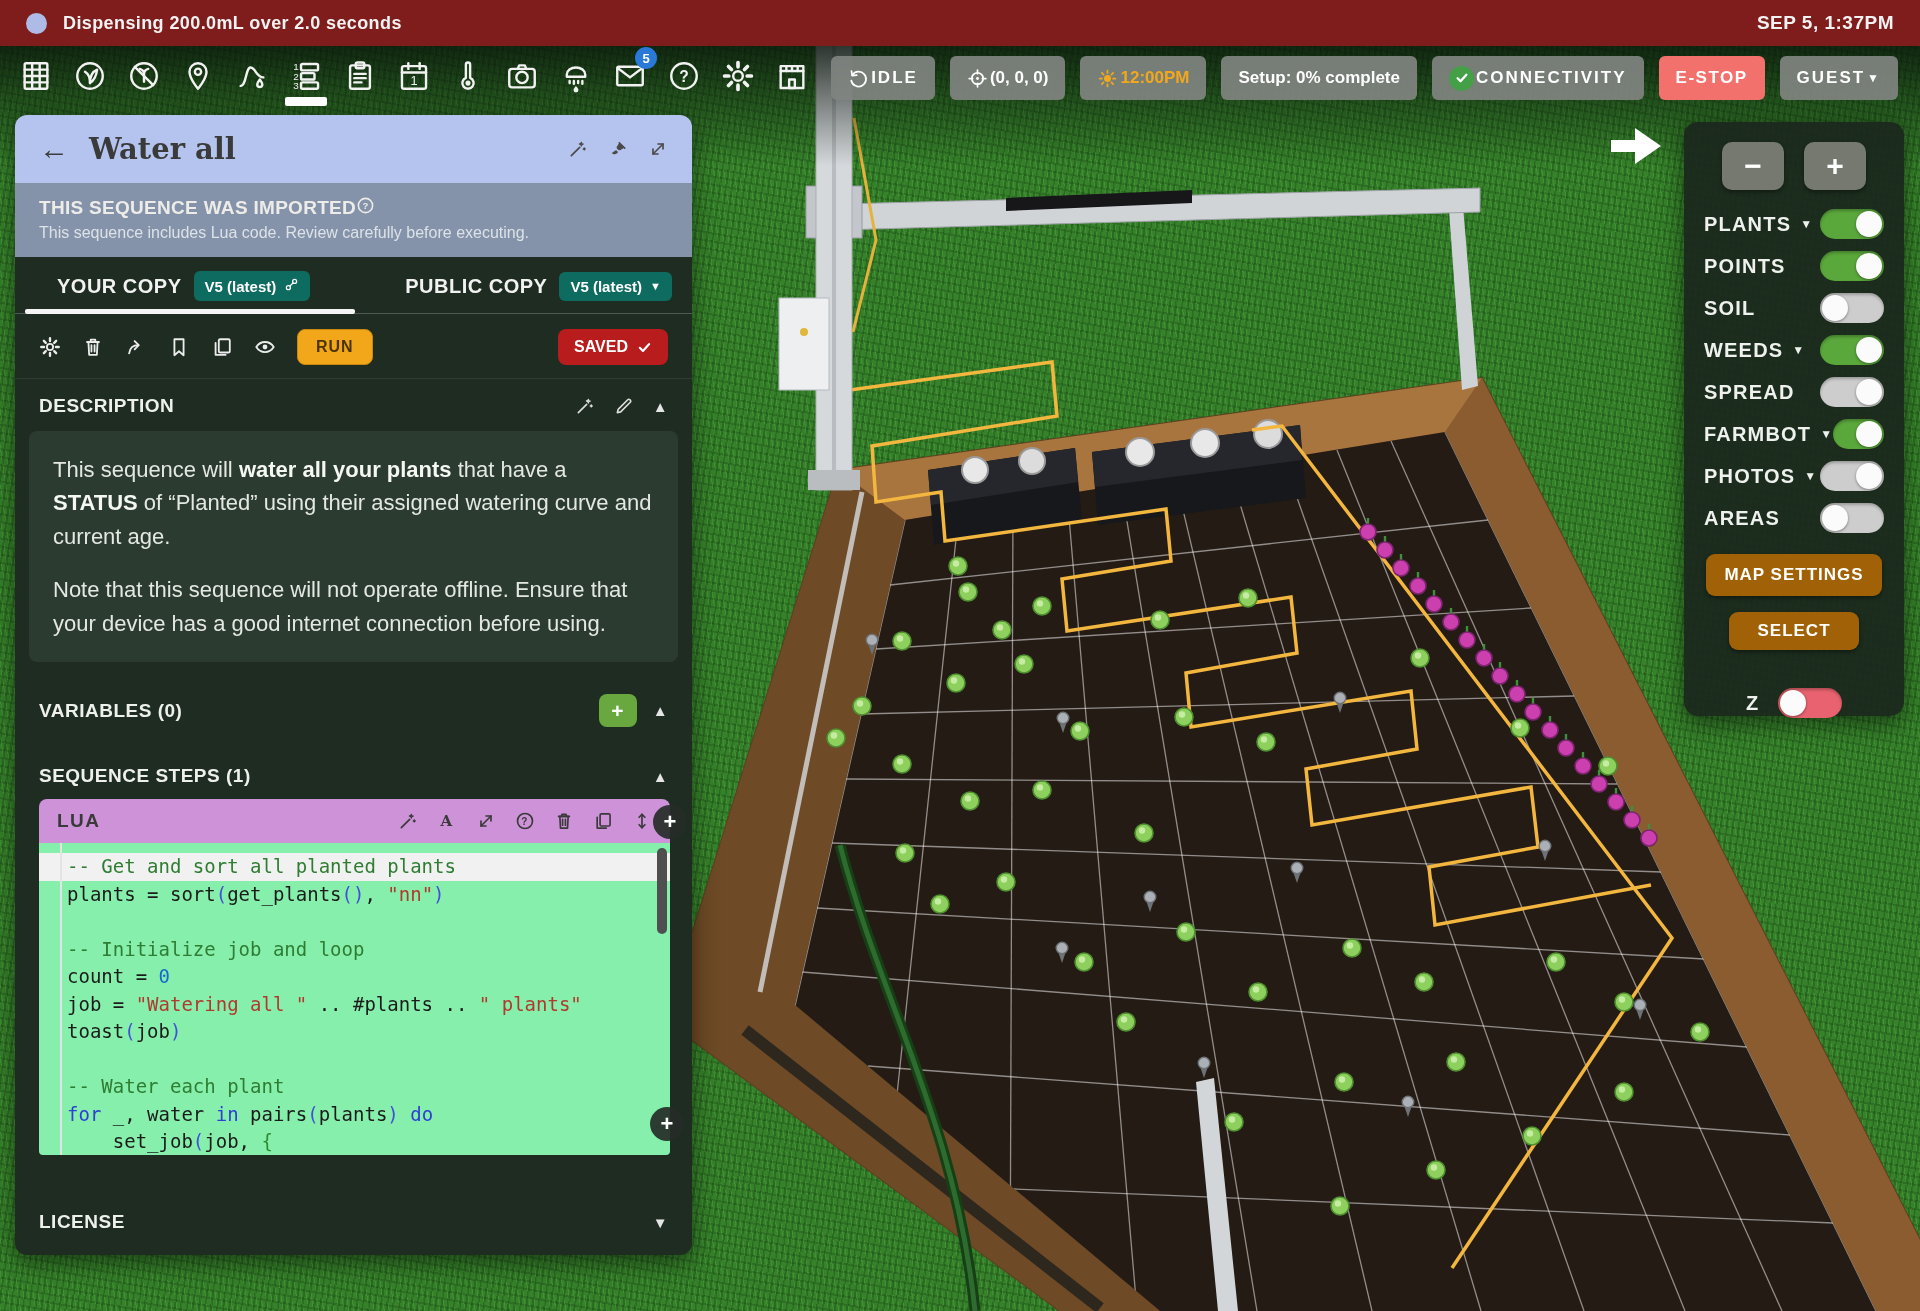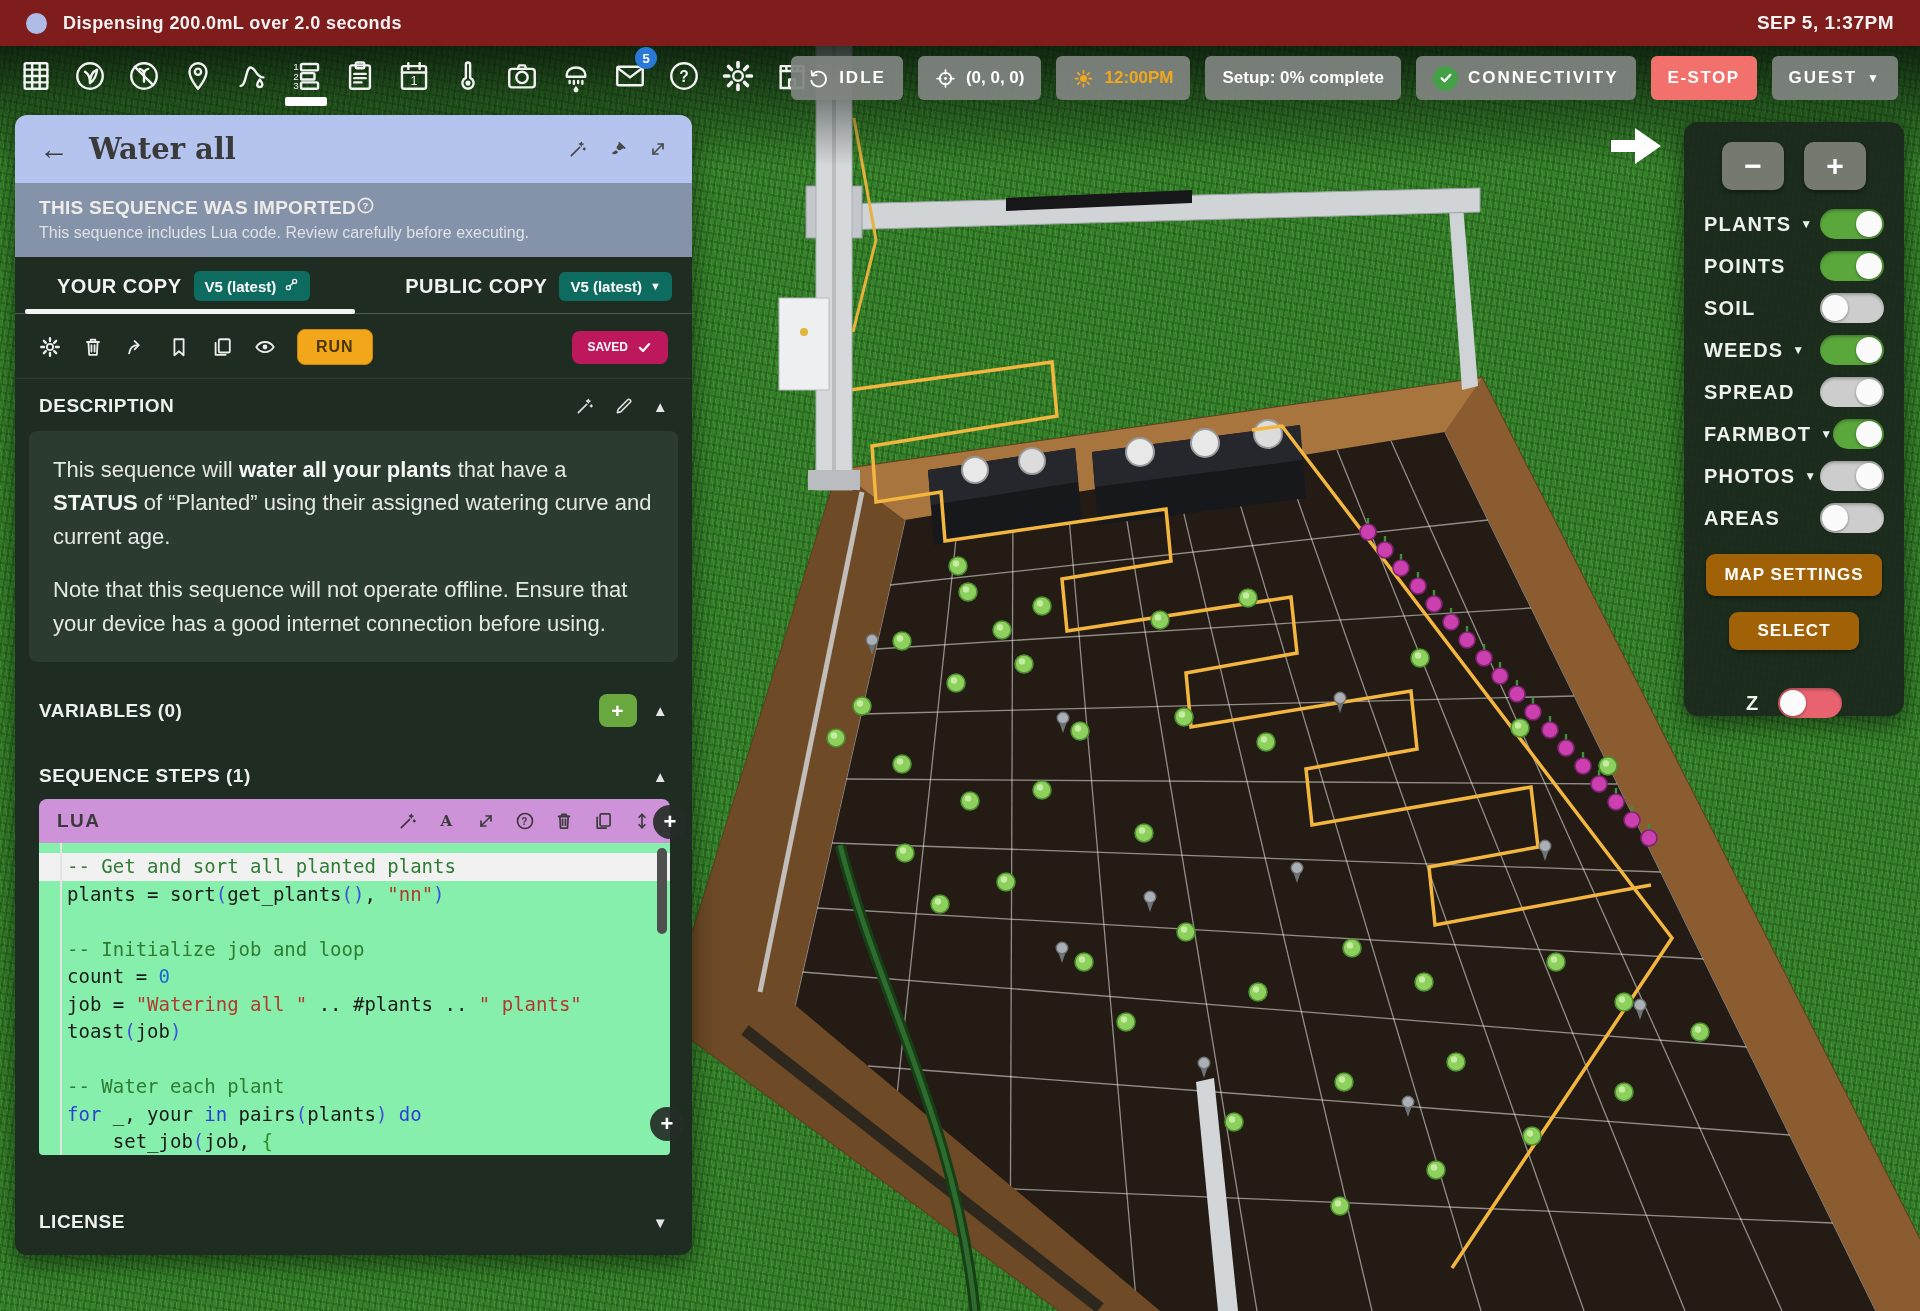--- a/index.html
+++ b/index.html
@@ -23,21 +23,21 @@
   
   .iconbar{position:absolute;top:54px;left:18px;display:flex;gap:18px;z-index:9;}
   .nav-btn{width:36px;height:44px;display:flex;align-items:center;justify-content:center;position:relative;color:#f2f2f2;}
   .nav-btn svg{width:34px;height:34px;}
   .nav-btn.active:after{content:"";position:absolute;left:-3px;right:-3px;bottom:-8px;height:9px;background:#fff;border-radius:2px;}
   .nav-badge{position:absolute;top:-7px;right:-9px;width:22px;height:22px;border-radius:50%;background:#2979d9;
     color:#fff;font-size:13px;font-weight:bold;display:flex;align-items:center;justify-content:center;}
   
   .chips{position:absolute;top:56px;right:22px;display:flex;gap:15px;z-index:9;}
   .chip{height:44px;border-radius:6px;background:rgba(128,132,128,.92);color:#fff;display:flex;align-items:center;
-    gap:10px;padding:0 17px;font-size:17px;font-weight:bold;}
+    gap:2px;padding:0 17px;font-size:17px;font-weight:bold;}
   .chip .ui-icon svg{width:21px;height:21px;display:block;}
   .ls{letter-spacing:2px;}
   .chip-time{color:#f2a81d;}
   .chip-estop{background:#f3716d;letter-spacing:1.5px;}
   .conn-dot{width:25px;height:25px;border-radius:50%;background:#43a047;display:flex;align-items:center;justify-content:center;}
   .conn-dot svg{width:14px;height:14px;}
   .chip .dd{font-size:12px;}
   
   .seq-panel{position:absolute;left:15px;top:115px;width:677px;height:1140px;border-radius:12px;overflow:visible;
     background:#1e2c22;box-shadow:0 8px 24px rgba(0,0,0,.5);z-index:8;display:flex;flex-direction:column;}
@@ -57,21 +57,21 @@
   .tab-label{color:#f2f2f2;font-size:20px;font-weight:bold;letter-spacing:.5px;}
   .vbadge{background:#0e6b60;color:#fff;font-weight:bold;font-size:15px;padding:6px 11px;border-radius:6px;
     display:inline-flex;gap:8px;align-items:center;}
   .vbadge .ui-icon svg{width:15px;height:15px;}
   .vbadge .dd{font-size:11px;}
   .tab-underline{position:absolute;left:10px;bottom:-1px;width:330px;height:5px;background:#f5f5f5;border-radius:2px;}
   .p-actions{display:flex;align-items:center;gap:21px;padding:15px 24px 13px;color:#ececec;border-bottom:1px solid rgba(255,255,255,.08);}
   .p-actions .ui-icon svg{width:22px;height:22px;display:block;}
   .run-btn{background:#f2a71b;border:1px solid #c9880d;color:#4a3404;font-weight:bold;font-size:16px;letter-spacing:1px;
     padding:8px 18px;border-radius:8px;}
-  .saved-btn{margin-left:auto;background:#be185d;color:#fff;font-weight:bold;font-size:12px;padding:9px 16px;border-radius:8px;
+  .saved-btn{margin-left:auto;background:#b91c1c;color:#fff;font-weight:bold;font-size:16px;padding:9px 16px;border-radius:8px;
     display:flex;align-items:center;gap:9px;}
   .saved-btn svg{width:15px;height:15px;}
   .sec-head{display:flex;align-items:center;padding:16px 24px 8px;color:#eef0ec;font-weight:bold;font-size:19px;letter-spacing:.5px;}
   .sec-icons{margin-left:auto;display:flex;align-items:center;gap:19px;color:#dcdcdc;}
   .tri{font-size:15px;color:#e5e5e5;}
   .desc-box{margin:6px 14px 8px;background:#2c3b30;border-radius:8px;padding:22px 24px;color:#e3e8e2;font-size:22px;line-height:1.52;}
   .desc-box p{margin:0 0 20px;}
   .desc-box p:last-child{margin-bottom:0;}
   .desc-box strong{color:#f4f7f2;}
   .sec-head.vars{padding:24px 24px 22px;}
@@ -701,21 +701,21 @@
         <div class="c-scroll"></div>
       <div class="code-line hl"><span class="cm">-- Get and sort all planted plants</span></div>
           <div class="code-line"><span class="tx">plants = sort</span><span class="pn">(</span><span class="tx">get_plants</span><span class="pn">()</span><span class="tx">, </span><span class="st">"nn"</span><span class="pn">)</span></div>
           <div class="code-line">&nbsp;</div>
           <div class="code-line"><span class="cm">-- Initialize job and loop</span></div>
           <div class="code-line"><span class="tx">count = </span><span class="nm">0</span></div>
           <div class="code-line"><span class="tx">job = </span><span class="st">"Watering all "</span><span class="tx"> .. #plants .. </span><span class="st">" plants"</span></div>
           <div class="code-line"><span class="tx">toast</span><span class="pn">(</span><span class="tx">job</span><span class="pn">)</span></div>
           <div class="code-line">&nbsp;</div>
           <div class="code-line"><span class="cm">-- Water each plant</span></div>
-          <div class="code-line"><span class="kw">for</span><span class="tx"> _, your </span><span class="kw">in</span><span class="tx"> pairs</span><span class="pn">(</span><span class="tx">plants</span><span class="pn">)</span><span class="tx"> </span><span class="kw">do</span></div>
+          <div class="code-line"><span class="kw">for</span><span class="tx"> _, water </span><span class="kw">in</span><span class="tx"> pairs</span><span class="pn">(</span><span class="tx">plants</span><span class="pn">)</span><span class="tx"> </span><span class="kw">do</span></div>
           <div class="code-line"><span class="tx">    set_job</span><span class="pn">(</span><span class="tx">job, </span><span class="br">{</span></div>
         </div>
       <div class="plus-circle plus-top">+</div>
       <div class="plus-circle plus-bottom">+</div>
     </div>
 
     <div class="sec-head license">
       <span>LICENSE</span>
       <span class="sec-icons">
           <span class="tri">▼</span>

